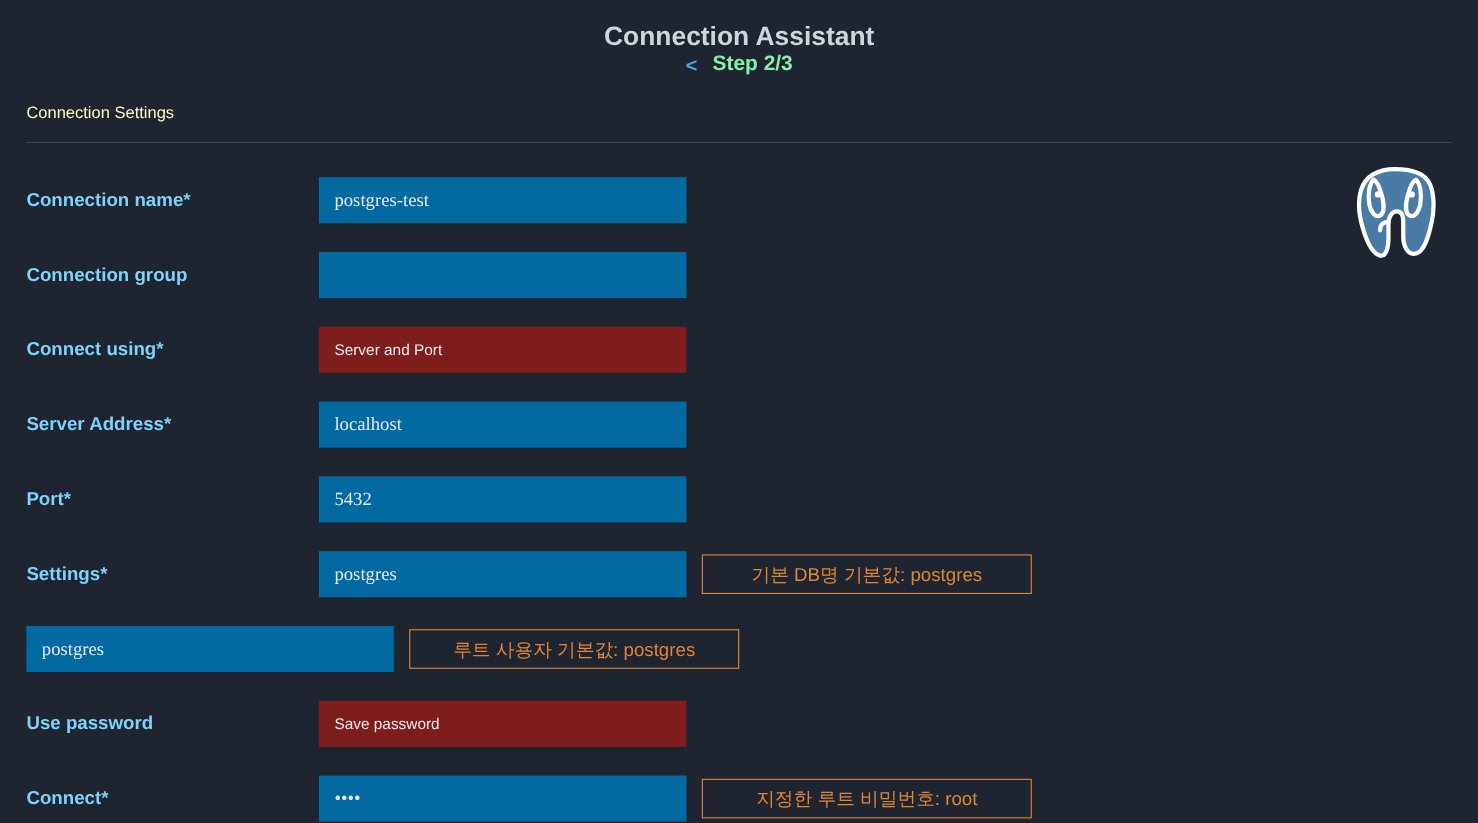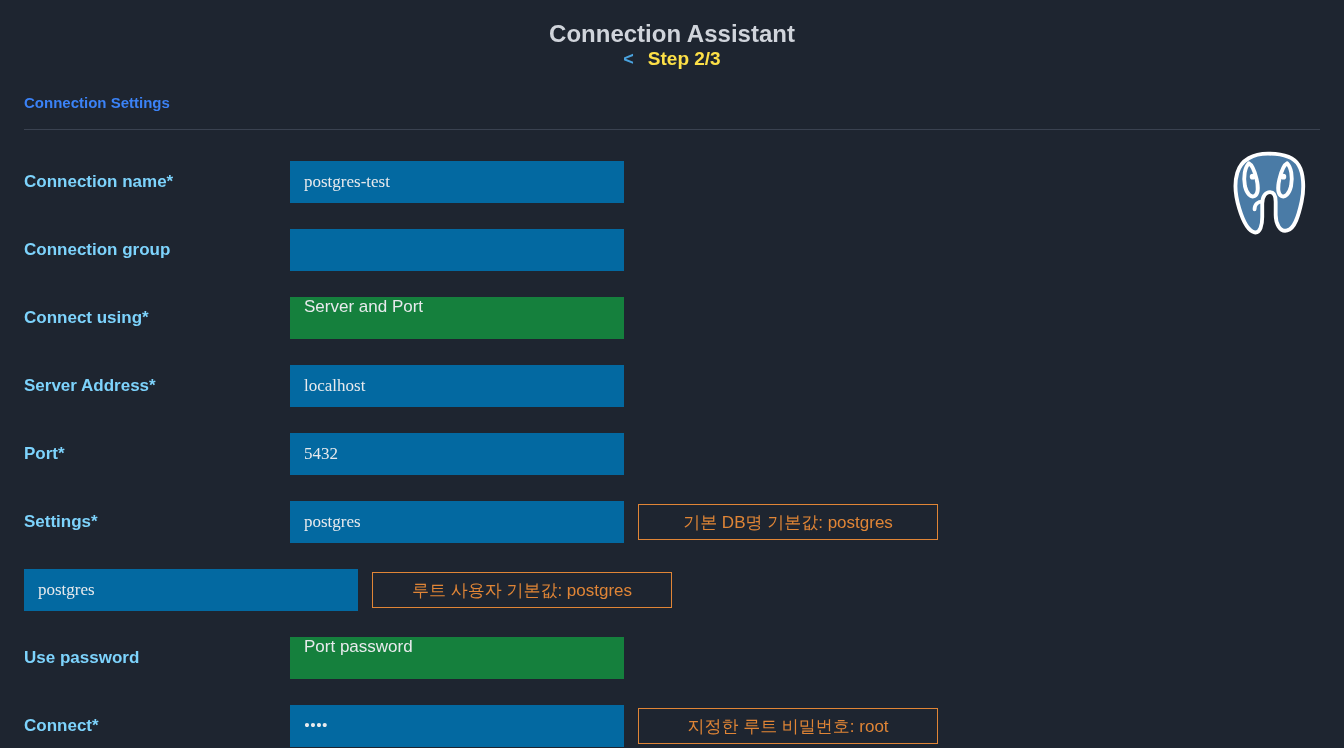--- a/index.html
+++ b/index.html
@@ -35,26 +35,26 @@
     }
     .back-arrow {
       color: #4aa3df;
       font-size: 18px;
       font-weight: bold;
       cursor: pointer;
     }
     .step-text {
       font-size: 19px;
       font-weight: 700;
-      color: #fde047;
+      color: #86efac;
     }
     .subtitle {
       font-size: 15px;
-      font-weight: 700;
-      color: #3b82f6;
+      font-weight: 400;
+      color: #fef9c3;
       margin-bottom: 18px;
     }
     .divider {
       border: none;
       border-top: 1px solid #3a4250;
       margin-bottom: 18px;
     }
     .content {
       position: relative;
     }
@@ -76,27 +76,27 @@
       border: none;
       color: #e8eaed;
       font-size: 17px;
       padding: 0 14px;
       font-family: Liberation Serif, serif;
       outline: none;
     }
     .select-field {
       width: 334px;
       height: 42px;
-      background-color: #15803d;
+      background-color: #7f1d1d;
       border: none;
       color: #e8eaed;
-      font-size: 17px;
+      font-size: 14px;
       padding: 0 14px;
       display: flex;
-      align-items: flex-start;
+      align-items: center;
       cursor: pointer;
     }
     .annotation {
       width: 300px;
       height: 36px;
       border: 1px solid #e08536;
       color: #e08536;
       font-size: 17px;
       display: flex;
       align-items: center;
@@ -175,21 +175,21 @@
   </div>
 
   <div class="form-row">
     <input class="input-field" type="text" value="postgres" style="">
     <div class="annotation">루트 사용자 기본값: postgres</div>
   </div>
 
   <div class="form-row">
     <div class="label">Use password</div>
     <div class="select-field">
-      <span>Port password</span>
+      <span>Save password</span>
     </div>
   </div>
 
   <div class="form-row">
     <div class="label">Connect*</div>
     <input class="input-field" type="password" value="root" style="">
     <div class="annotation">지정한 루트 비밀번호: root</div>
   </div>
 
 </div>

